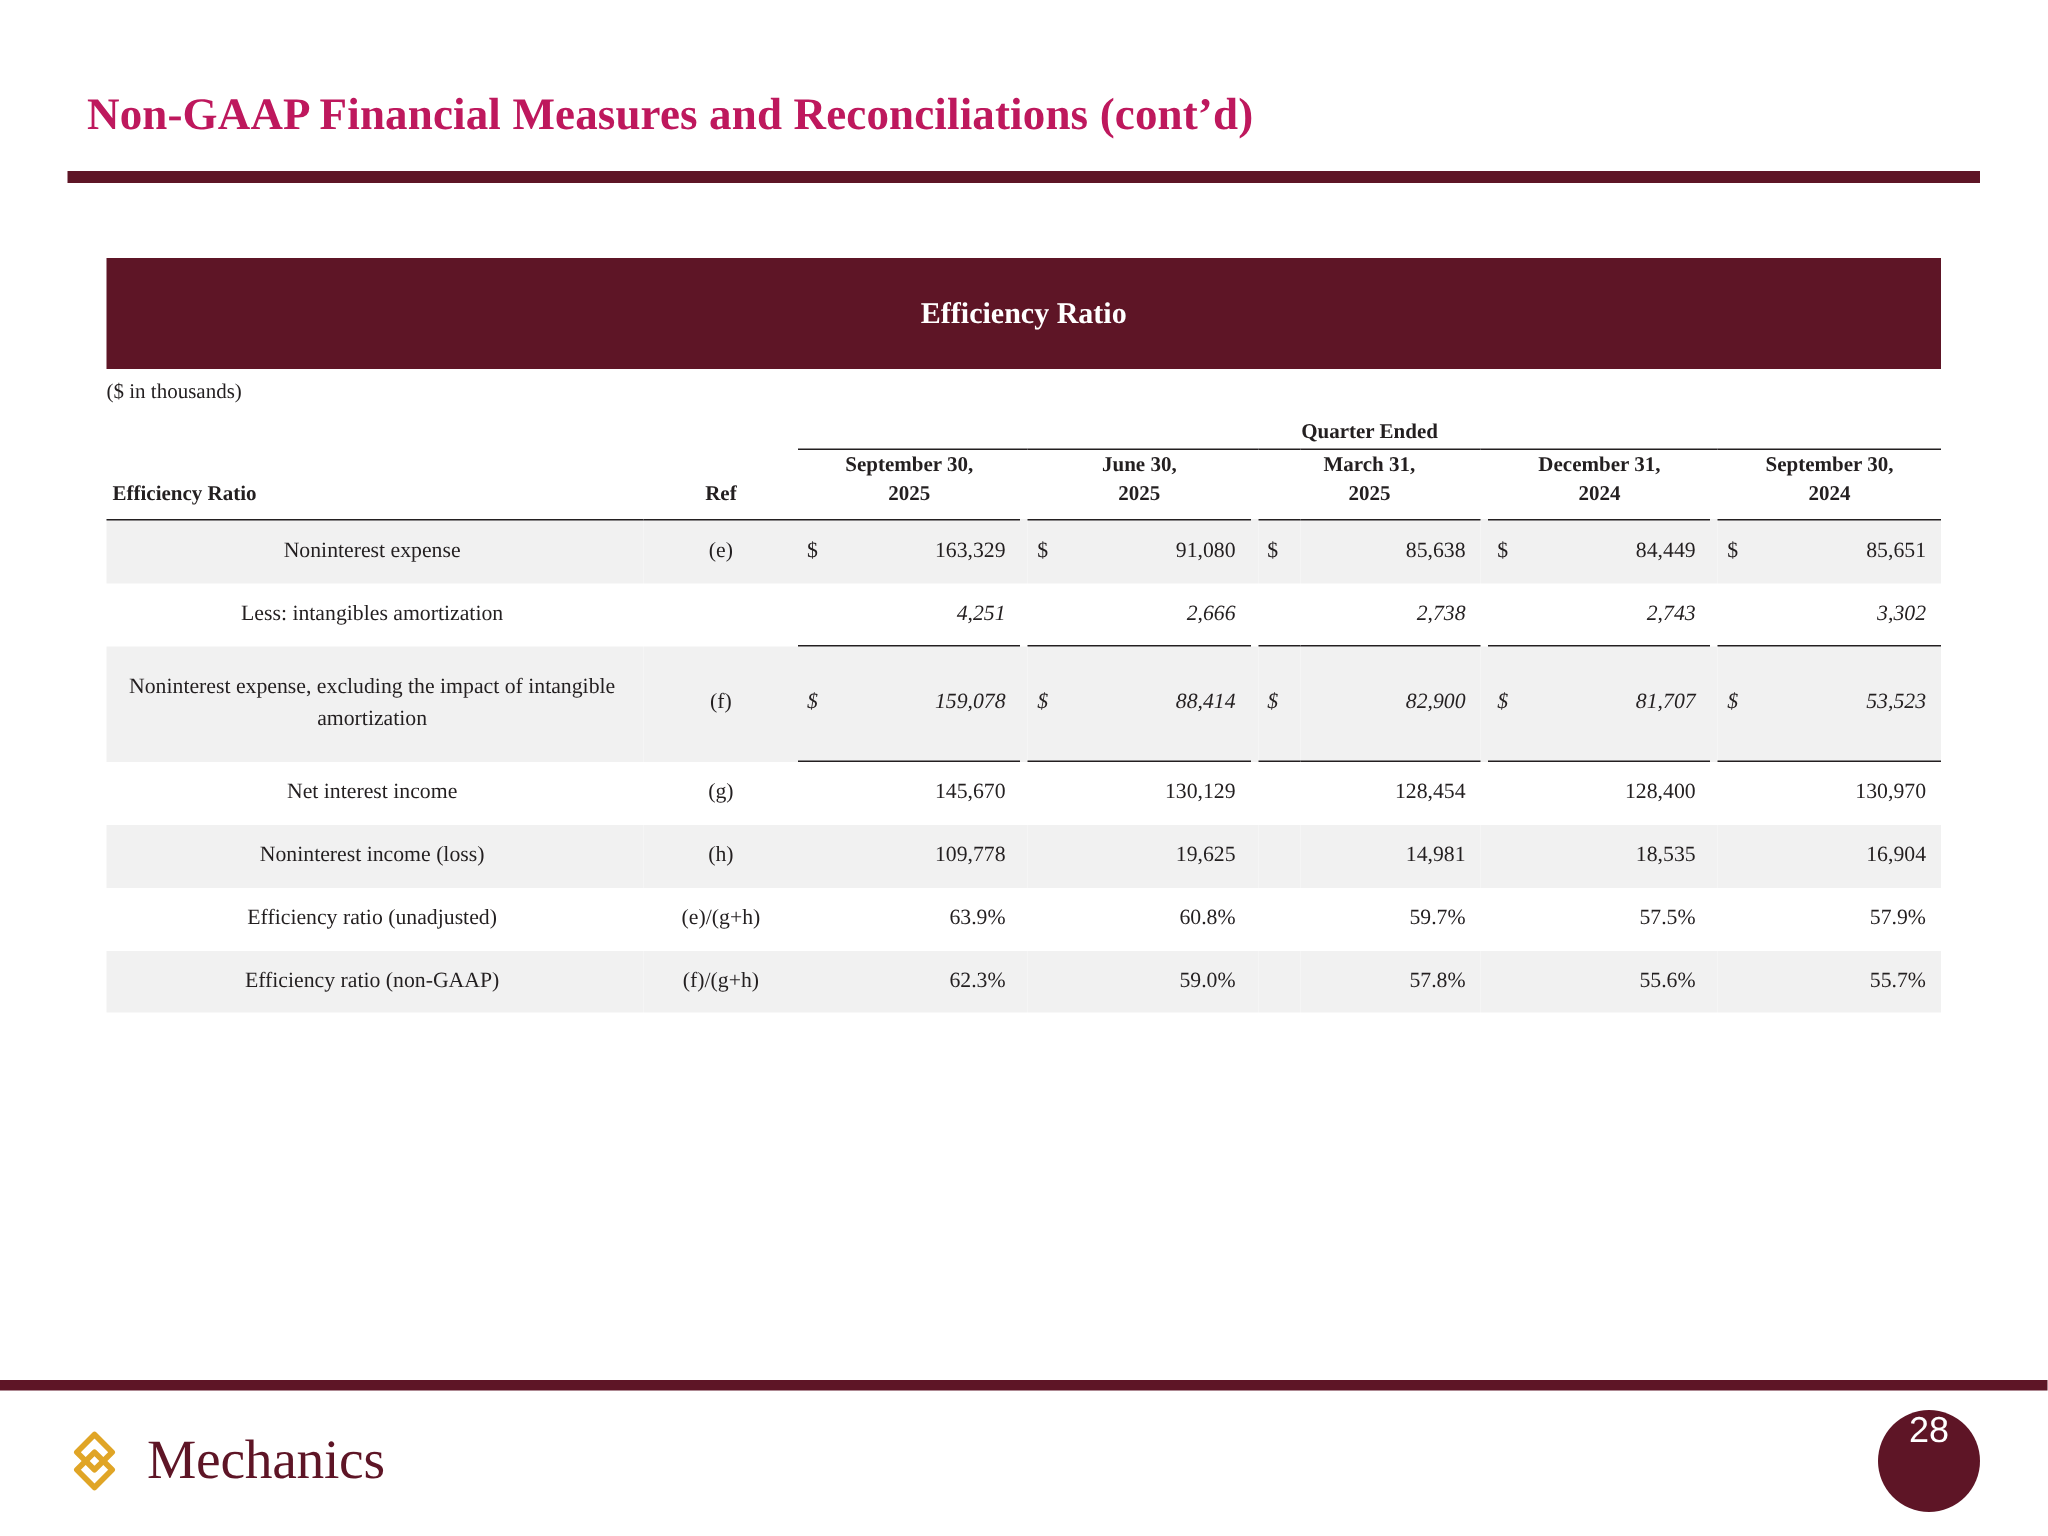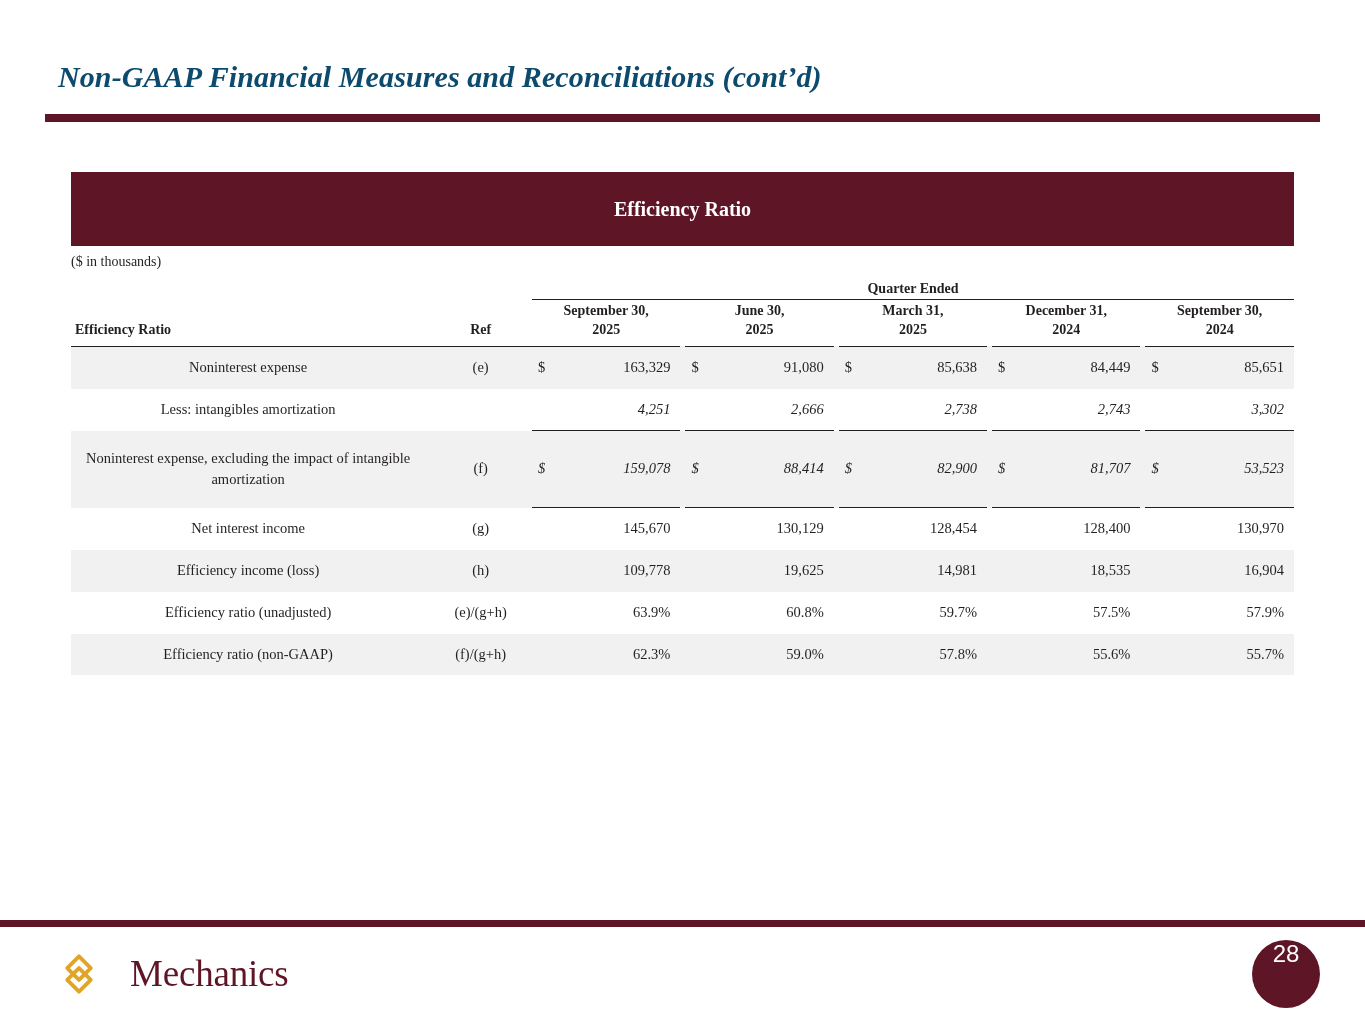--- a/index.html
+++ b/index.html
@@ -17,24 +17,23 @@
   }
 
   
   .slide-title {
     position: absolute;
     left: 58px;
     top: 60px;
     font-family: "Liberation Serif", serif;
     font-size: 30px;
     font-weight: bold;
-    color: #0c4a6e;
+    color: #be185d;
     letter-spacing: 0.1px;
     white-space: nowrap;
-    font-style: italic;
   }
   .title-rule {
     position: absolute;
     left: 45px;
     top: 114px;
     width: 1275px;
     height: 8px;
     background: #5e1526;
   }
 
@@ -138,25 +137,25 @@
   .footer-rule {
     position: absolute;
     left: 0;
     top: 920px;
     width: 1365px;
     height: 7px;
     background: #5e1526;
   }
   .logo {
     position: absolute;
-    left: 58px;
+    left: 42px;
     top: 952px;
     display: flex;
     align-items: center;
-    gap: 30px;
+    gap: 14px;
   }
   .logo-mark { width: 42px; height: 42px; }
   .logo-text {
     font-family: "Liberation Serif", serif;
     font-size: 37px;
     color: #5e1526;
     letter-spacing: -0.2px;
   }
   .page-badge {
     position: absolute;
@@ -335,21 +334,21 @@
       <td class="val">128,454</td>
           <td></td>
       <td class="cur"></td>
       <td class="val">128,400</td>
           <td></td>
       <td class="cur"></td>
       <td class="val">130,970</td>
     </tr>
 
     <tr class="data shaded">
-      <td class="lbl">Efficiency income (loss)</td>
+      <td class="lbl">Noninterest income (loss)</td>
       <td class="ref">(h)</td>
       <td class="cur"></td>
       <td class="val">109,778</td>
           <td></td>
       <td class="cur"></td>
       <td class="val">19,625</td>
           <td></td>
       <td class="cur"></td>
       <td class="val">14,981</td>
           <td></td>

